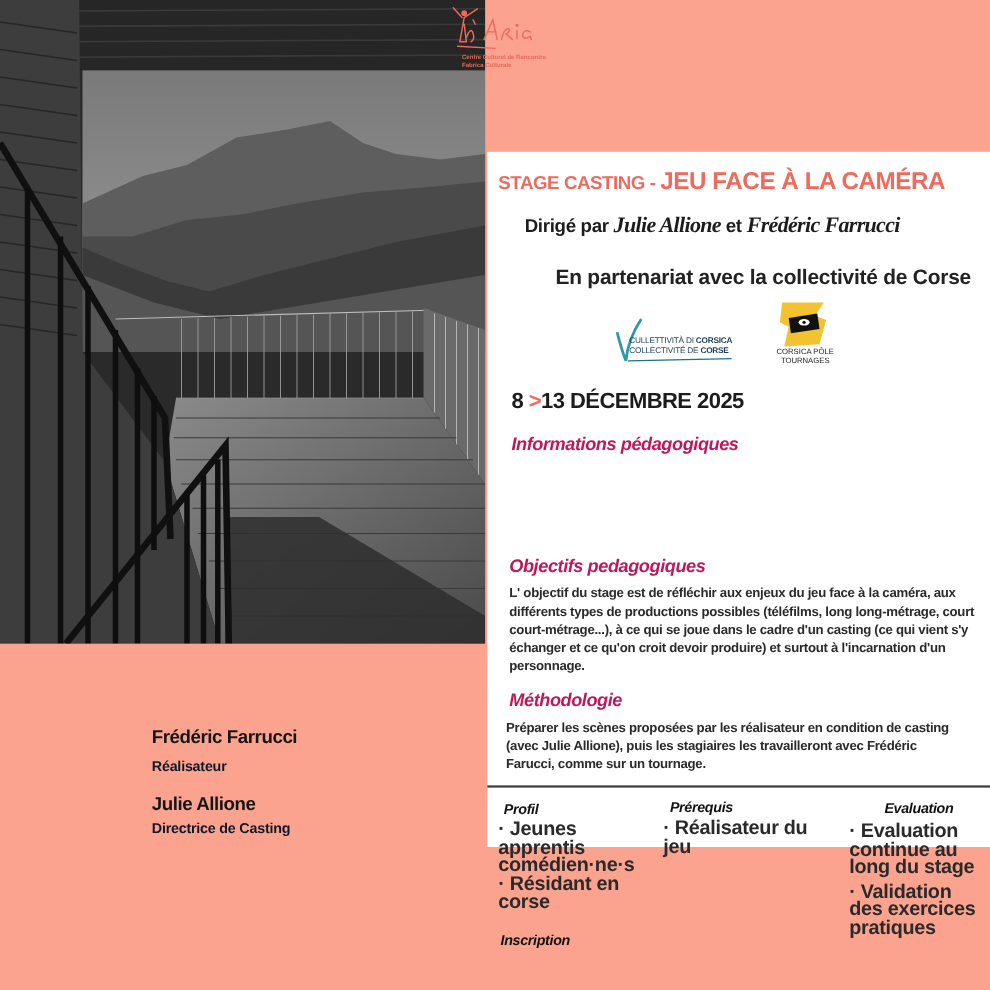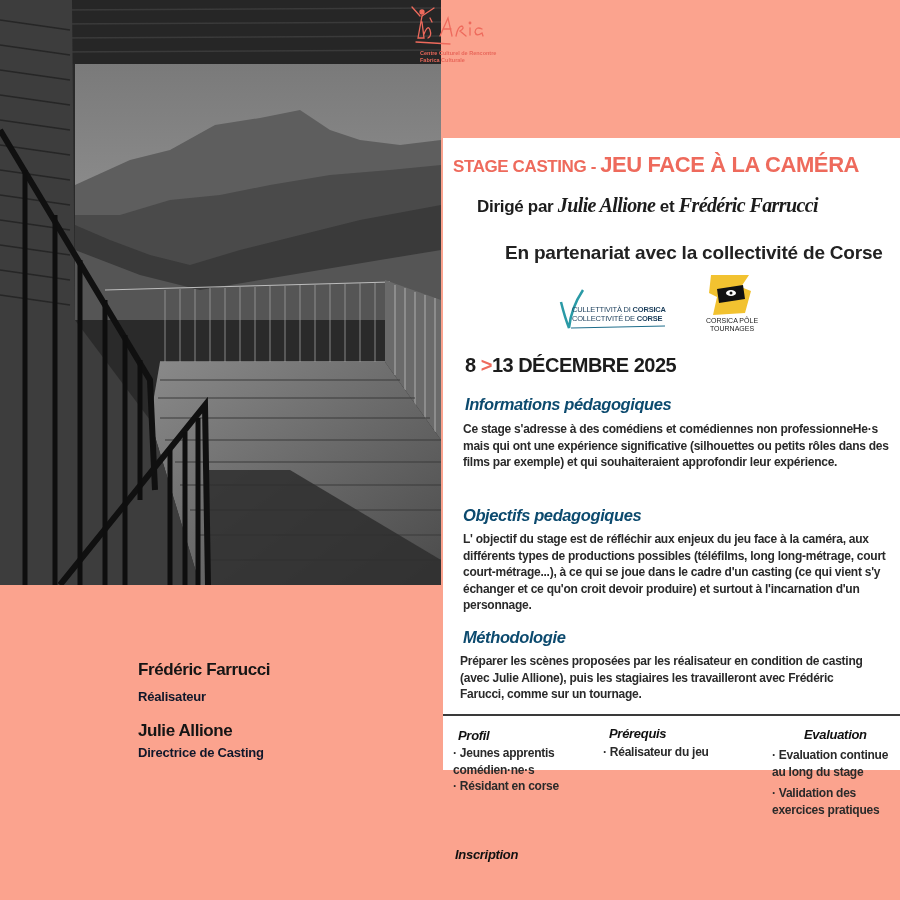--- a/index.html
+++ b/index.html
@@ -32,27 +32,27 @@
   .logos { position:absolute; left:114px; top:135px; width:200px; height:66px; }
   .ctc { position:absolute; left:0; top:15px; width:110px; height:44px; }
   .ctc-text { position:absolute; left:15px; top:17px; font-size:7.5px; line-height:9px; color:#1a3d5a; white-space:nowrap; letter-spacing:-0.2px; }
   .ctc-text b { font-weight:bold; }
   .cpt { position:absolute; left:148px; top:0; width:50px; height:66px; }
   .cpt-text { position:absolute; left:0; top:44px; width:54px; font-size:7px; line-height:8px; color:#222; text-align:center; }
 
   .dates { position:absolute; left:22px; top:216px; font-size:20px; font-weight:bold; letter-spacing:-0.5px; white-space:nowrap; }
   .dates .arrow { color:#ee6a5c; }
 
-  .h { position:absolute; font-size:16.5px; font-weight:bold; font-style:italic; letter-spacing:-0.4px; white-space:nowrap; color:#0c4a6e; }
+  .h { position:absolute; font-size:16.5px; font-weight:bold; font-style:italic; letter-spacing:-0.4px; white-space:nowrap; color:#be185d; }
   .p { position:absolute; font-size:12px; line-height:16.5px; font-weight:bold; color:#2a2a2a; letter-spacing:-0.25px; }
 
   .divider { position:absolute; left:0; top:576px; width:457px; height:1.5px; background:#3a3a3a; }
 
   .colh { position:absolute; font-size:13px; font-weight:bold; font-style:italic; color:#111; letter-spacing:-0.3px; white-space:nowrap; }
-  .coll { position:absolute; font-size:12px; line-height:16.5px; font-weight:bold; color:#2a2a2a; letter-spacing:-0.25px; }
+  .coll { position:absolute; font-size:18px; line-height:16.5px; font-weight:bold; color:#2a2a2a; letter-spacing:-0.25px; }
   .coll div { margin-bottom:0; }
 
   
   .credits { position:absolute; left:138px; top:660px; }
   .cr-name { font-size:17px; font-weight:bold; color:#151515; letter-spacing:-0.4px; white-space:nowrap; }
   .cr-role { font-size:13px; font-weight:bold; color:#0f172a; letter-spacing:-0.2px; white-space:nowrap; }
 </style>
 </head>
 <body>
 
@@ -225,21 +225,20 @@
       </div>
     </div>
   </div>
 
   <div class="dates">
     <span>8</span>
     <span class="arrow">&gt;</span><span>13 DÉCEMBRE 2025</span>
   </div>
 
   <div class="h" style="left:22px; top:257px;">Informations pédagogiques</div>
-  <div class="p" style="left:20px; top:283px; width:430px;">Ce stage s'adresse à des comédiens et comédiennes non professionneHe·s mais qui ont une expérience significative (silhouettes ou petits rôles dans des films par exemple) et qui souhaiteraient approfondir leur expérience.</div>
 
   <div class="h" style="left:20px; top:368px;">Objectifs pedagogiques</div>
   <div class="p" style="left:20px; top:393px; width:434px;">L' objectif du stage est de réfléchir aux enjeux du jeu face à la caméra, aux différents types de productions possibles (téléfilms, long long-métrage, court court-métrage...), à ce qui se joue dans le cadre d'un casting (ce qui vient s'y échanger et ce qu'on croit devoir produire) et surtout à l'incarnation d'un personnage.</div>
 
   <div class="h" style="left:20px; top:490px;">Méthodologie</div>
   <div class="p" style="left:17px; top:515px; width:420px;">Préparer les scènes proposées par les réalisateur en condition de casting (avec Julie Allione), puis les stagiaires les travailleront avec Frédéric Farucci, comme sur un tournage.</div>
 
   <div class="divider"></div>
 
   <div class="colh" style="left:15px; top:590px;">Profil</div>

